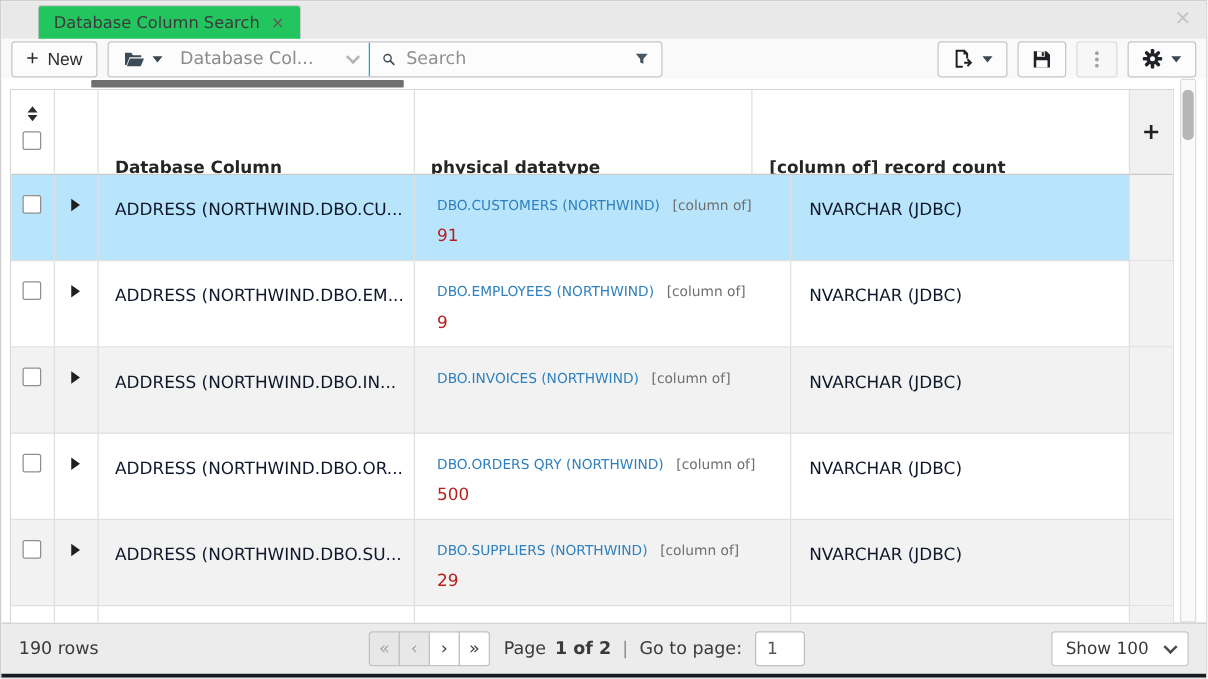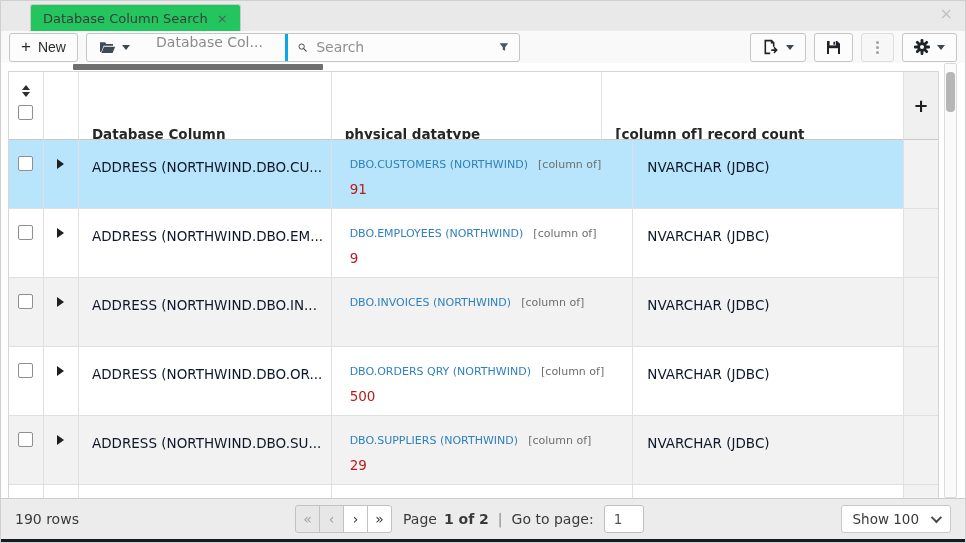--- a/index.html
+++ b/index.html
@@ -19,22 +19,22 @@
   
   .toolbar { height:32px; background:#f9f9f9; display:flex; align-items:center; padding:0 8px; gap:8px; }
   .btn { display:flex; align-items:center; justify-content:center; gap:7px; height:29px;
          background:#fcfcfc; border:1px solid #c6c6c6; border-radius:3px; padding:0 11px;
          font-size:14px; color:#2c2c2c; }
   .btn .plus { font-size:17px; font-weight:400; line-height:1; margin-top:-1px; }
   .compound { display:flex; align-items:stretch; height:29px; border:1px solid #c6c6c6;
               border-radius:3px; background:#fcfcfc; overflow:hidden; }
   .seg { display:flex; align-items:center; }
   .seg-picker-icon { padding:0 10px 0 12px; gap:6px; }
-  .seg-picker-text { padding:0 10px 0 4px; gap:26px; min-width:145px; color:#8b8b8b; font-size:14px;flex-direction:column; }
-  .seg-search { border-left:3px solid #0ea5e9; padding:0 10px; gap:9px; width:234px; }
+  .seg-picker-text { padding:0 10px 0 4px; gap:26px; min-width:145px; color:#8b8b8b; font-size:14px; }
+  .seg-search { border-left:1px solid #0ea5e9; padding:0 10px; gap:9px; width:234px; }
   .seg-search input { border:none; outline:none; background:transparent; flex:1; font-size:14px;
                       color:#444; font-family:inherit; }
   .seg-search input::placeholder { color:#8f8f8f; }
   .caret { width:0; height:0; border-left:4px solid transparent; border-right:4px solid transparent;
            border-top:5px solid #3d474f; }
   .chev { width:8px; height:8px; border-right:2px solid #b3b3b3; border-bottom:2px solid #b3b3b3;
           transform:rotate(45deg) translateY(-2px); }
   .spacer { flex:1; }
   .kebab { display:flex; flex-direction:column; gap:2px; align-items:center; }
   .kebab i { width:3px; height:3px; border-radius:50%; background:#9aa2a8; }

